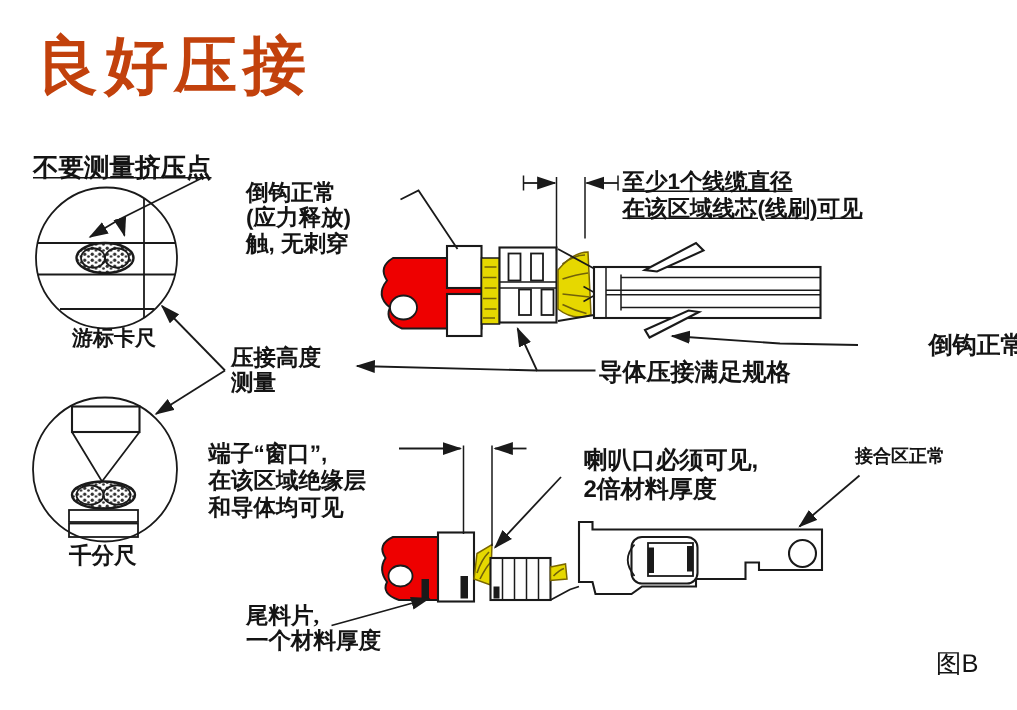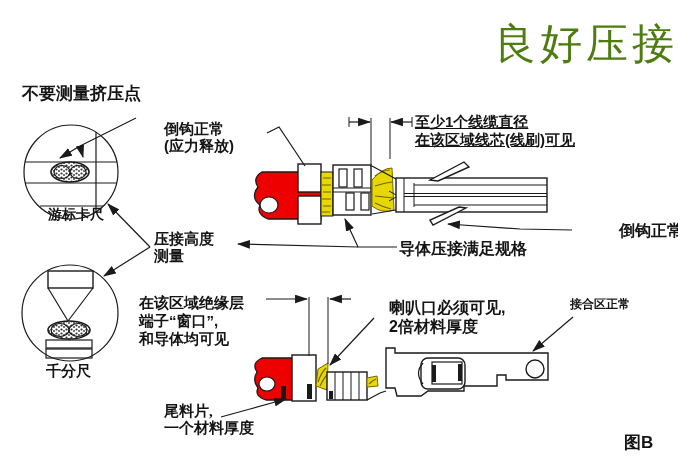--- a/index.html
+++ b/index.html
@@ -1,35 +1,35 @@
 <!DOCTYPE html>
 <html style="--ink: #1a1a1a; --insulation-red: #ee0000; --wire-yellow: #e6d800; --background: #ffffff;"><head>
 <meta charset="utf-8">
 <style>
   html,body { margin:0; padding:0; background:#ffffff; }
   .canvas {
     position:relative; width:678px; height:473px; background:var(--background,#fff);
     font-family:"Liberation Sans","DejaVu Sans",sans-serif; overflow:hidden; color:#141414;
   }
   .title {
-    position:absolute; top:16px; left:24px; width:654px; text-align:right;
+    position:absolute; top:16px; left:24px; width:654px; text-align:left;
     font-family:"DejaVu Serif","Liberation Serif",serif;
-    font-size:42px; font-weight:400; letter-spacing:4px; color:#4d7c0f;
+    font-size:42px; font-weight:700; letter-spacing:4px; color:#c2410c;
   }
   .lbl {
     position:absolute; font-weight:700; line-height:1.13; white-space:nowrap; color:#141414;
   }
   svg.draw { position:absolute; left:0; top:0; }
   .ink    { stroke:var(--ink,#1a1a1a); fill:none; stroke-width:1.2px; }
   .ink2   { stroke:var(--ink,#1a1a1a); stroke-width:1.4px; }
   .thin   { stroke-width:1px; }
   .fill-red    { fill:var(--insulation-red,#ee0000); }
   .fill-yellow { fill:var(--wire-yellow,#e6d800); }
   .strand { stroke:#71620a; stroke-width:1.1px; fill:none; }
-  .fig-label { position:absolute; left:624px; top:431px; font-size:17px; font-weight:700; }
+  .fig-label { position:absolute; left:624px; top:431px; font-size:17px; font-weight:400; }
 </style>
 </head>
 <body>
 
 <div class="canvas">
 
   <div class="title">良好压接</div>
 
   <svg class="draw" width="678" height="473" viewBox="0 0 678 473">
     <defs>
@@ -134,41 +134,42 @@
     <g>
       <line x1="266" y1="299" x2="307" y2="299" class="ink" marker-end="url(#arr)"></line>
       <line x1="351" y1="299" x2="330" y2="299" class="ink" marker-end="url(#arr)"></line>
       <path d="M309,297 V356 M328,297 V364" class="ink thin"></path>
       <line x1="374" y1="318" x2="330" y2="365" class="ink" marker-end="url(#arr)"></line>
       <line x1="573" y1="317" x2="533" y2="351" class="ink" marker-end="url(#arr)"></line>
       <path d="M221,417 L250,409 L286,399" class="ink" marker-end="url(#arr)"></path>
     </g>
   </svg>
 
-  <div class="lbl" style="left:22px; top:84px; font-size:17px;">
+  <div class="lbl" style="left:22px; top:102px; font-size:17px;text-decoration:underline;">
     <div>不要测量挤压点</div>
   </div>
 
-  <div class="lbl" style="left:48px; top:207px; font-size:14px;">
+  <div class="lbl" style="left:48px; top:218px; font-size:14px;">
     <div>游标卡尺</div>
   </div>
 
   <div class="lbl" style="left:164px; top:121px; font-size:15px;">
     <div>倒钩正常</div>
     <div>(应力释放)</div>
+    <div>触, 无刺穿</div>
   </div>
 
   <div class="lbl" style="left:154px; top:231px; font-size:15px;">
     <div>压接高度</div>
     <div>测量</div>
   </div>
 
   <div class="lbl" style="left:139px; top:294px; font-size:15px; line-height:1.2;">
+    <div>端子“窗口”,</div>
     <div>在该区域绝缘层</div>
-    <div>端子“窗口”,</div>
     <div>和导体均可见</div>
   </div>
 
   <div class="lbl" style="left:46px; top:363px; font-size:15px;">
     <div>千分尺</div>
   </div>
 
   <div class="lbl" style="left:164px; top:403px; font-size:15px;font-family:Liberation Serif, serif;">
     <div>尾料片,</div>
     <div>一个材料厚度</div>

